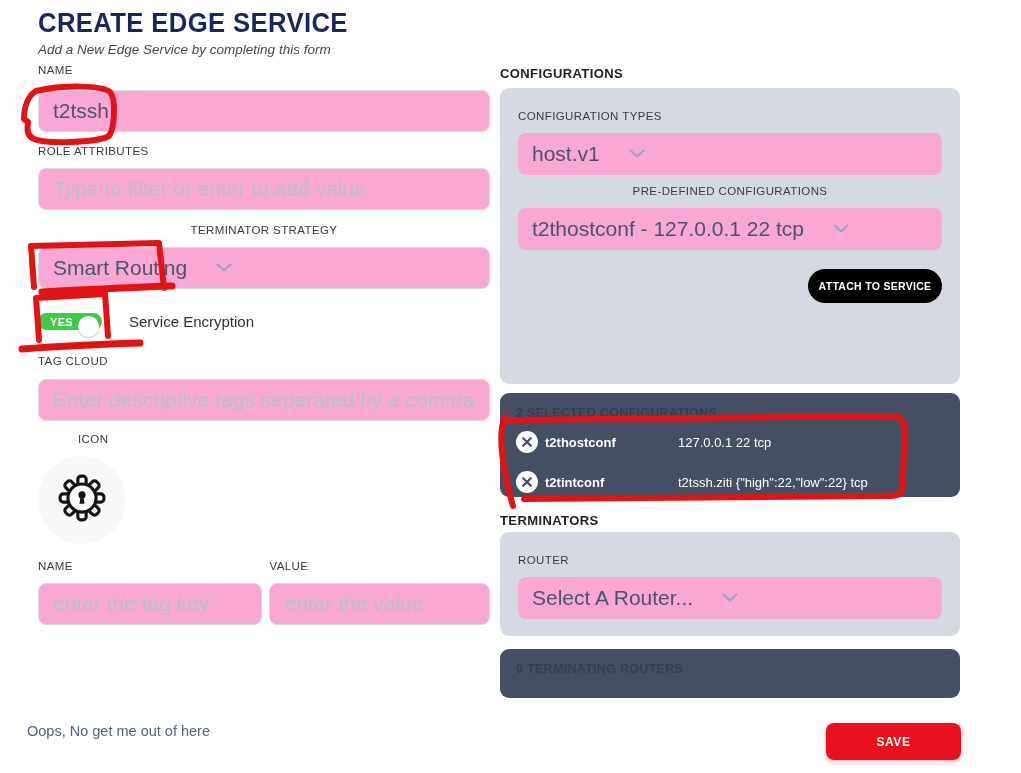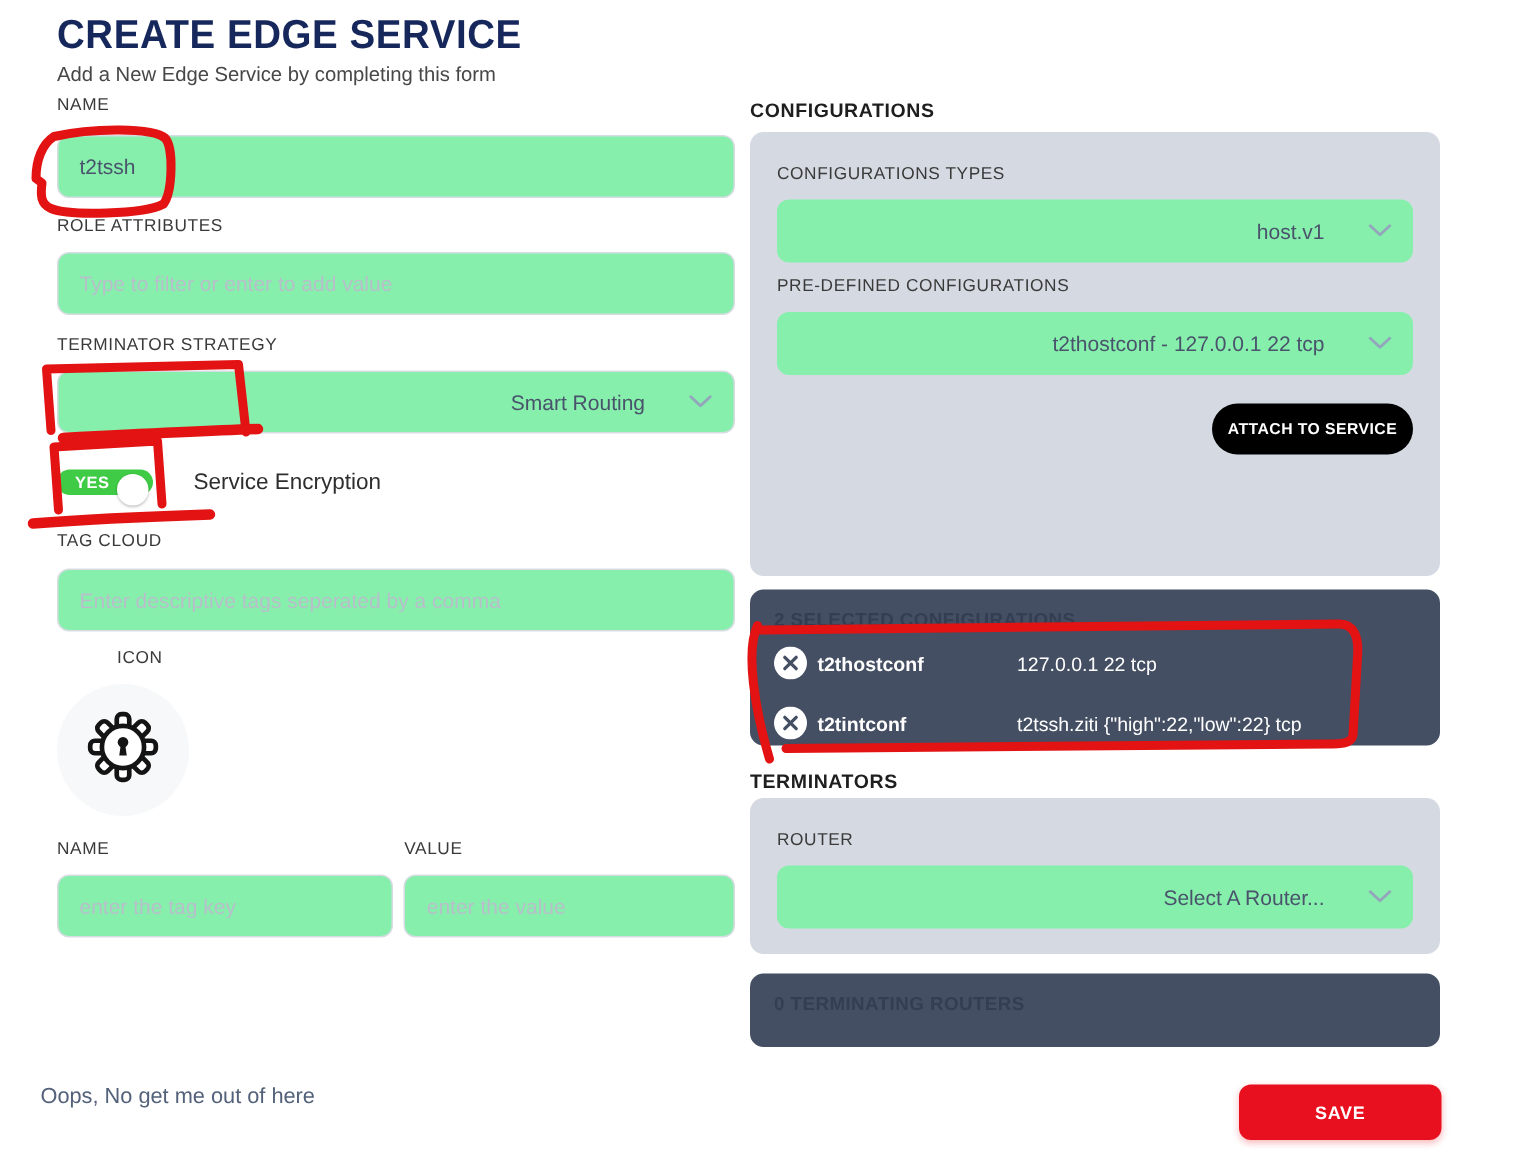--- a/index.html
+++ b/index.html
@@ -18,44 +18,44 @@
     font-family:"Liberation Sans", sans-serif;
     -webkit-font-smoothing:antialiased;
   }
   .header{position:absolute;left:38px;top:8px;}
   .page-title{
     display:inline-block;
     font-size:27px;font-weight:700;color:var(--title-navy);
     letter-spacing:.4px;transform:scaleX(.95);transform-origin:left;
     white-space:nowrap;
   }
-  .page-subtitle{font-size:13.5px;color:#474747;margin-top:3px;}
+  .page-subtitle{font-size:13.5px;color:#474747;margin-top:3px;font-style:italic;}
 
   .col-left{position:absolute;left:38px;top:64px;width:452px;}
   .col-right{position:absolute;left:500px;top:66px;width:460px;}
 
   .lbl{
     font-size:11.5px;font-weight:400;color:#3a3a3a;letter-spacing:.4px;
     line-height:13px;
   }
   .field, .selectbox{
     width:100%;height:42px;border:1px solid #d7dce3;border-radius:8px;
-    background:#86efac;font-family:"Liberation Sans", sans-serif;
-    font-size:14px;color:#49536b;padding:0 14px;outline:none;
+    background:#f9a8d4;font-family:"Liberation Sans", sans-serif;
+    font-size:21px;color:#49536b;padding:0 14px;outline:none;
   }
   .field::placeholder{color:#b8bfca;}
   .selectbox{
-    display:flex;align-items:center;justify-content:flex-end;
+    display:flex;align-items:center;justify-content:flex-start;
     cursor:pointer;user-select:none;gap:29px;
   }
   .selectbox .chev{flex:0 0 auto;display:flex;align-items:center;}
   .panel .selectbox{border:none;}
 
   
-  .mb13{margin-bottom:13px;} .mb10{margin-bottom:10px;} .mb11{margin-bottom:11px;} .mt14{margin-top:14px;} .mt19{margin-top:19px;}
+  .mb13{margin-bottom:13px;} .mb10{margin-bottom:10px;} .mb11{margin-bottom:11px;} .mt14{margin-top:14px;text-align:center;} .mt19{margin-top:19px;}
   .mt20{margin-top:20px;} .mt12{margin-top:12px;padding-left:40px;} .mt16{margin-top:16px;}
 
   .toggle-row{display:flex;align-items:center;height:27px;}
   .toggle{
     width:64px;height:17px;border-radius:14px;background:var(--toggle-green);
     position:relative;display:flex;align-items:center;cursor:pointer;
   }
   .toggle .yes{
     color:#fff;font-size:11px;font-weight:700;margin-left:12px;letter-spacing:.3px;
   }
@@ -197,21 +197,21 @@
       <div class="lbl mb10">VALUE</div>
       <input class="field" type="text" placeholder="enter the value" style="">
     </div>
   </div>
 </div>
 
 <div class="col-right">
   <div class="section-heading">CONFIGURATIONS</div>
 
   <div class="panel panel-config">
-    <div class="lbl">CONFIGURATIONS TYPES</div>
+    <div class="lbl">CONFIGURATION TYPES</div>
     <div class="selectbox">
       <span>host.v1</span>
       <span class="chev">
         <svg width="16" height="10" viewBox="0 0 16 10">
             <path d="M1.5 1.5 L8 7.5 L14.5 1.5" fill="none" stroke="#93a6bc" stroke-width="2" stroke-linecap="round" stroke-linejoin="round"></path>
           </svg>
       </span>
     </div>
 
     <div class="lbl mt14" style="margin-top:10px;">PRE-DEFINED CONFIGURATIONS</div>

